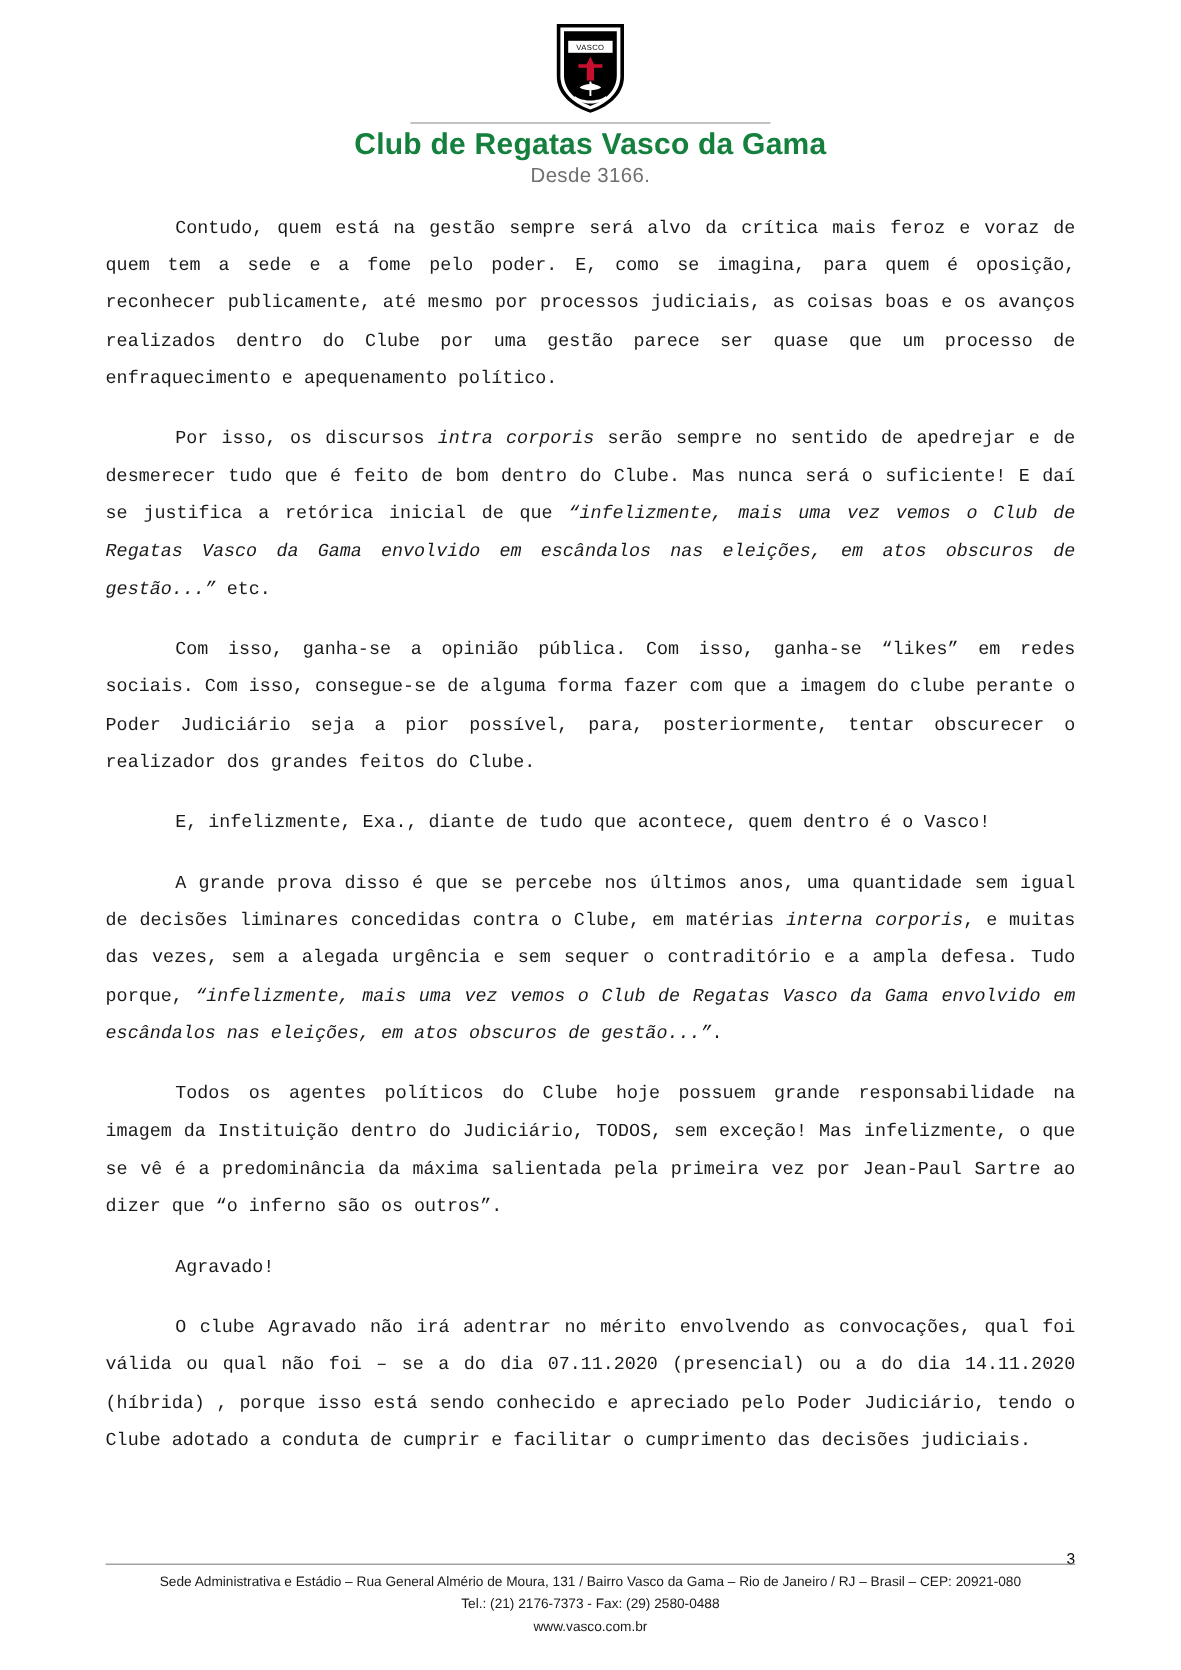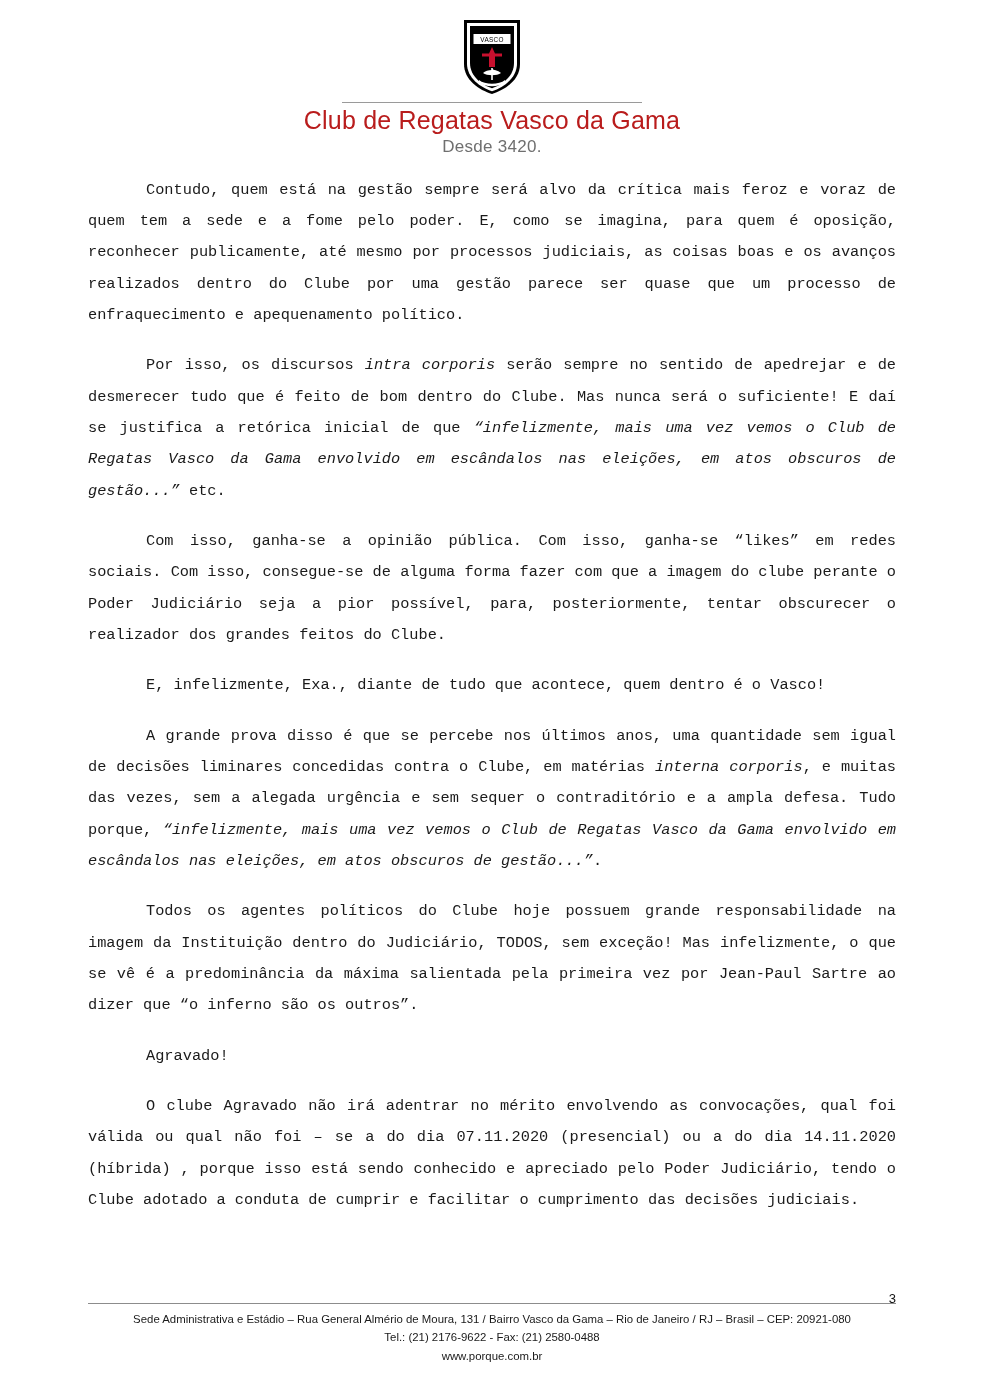--- a/index.html
+++ b/index.html
@@ -29,23 +29,23 @@
     text-align: center;
   }
   .crest {
     width: 62px;
     height: 78px;
     margin: 0 auto;
     display: block;
   }
   .club-name {
     font-size: 25px;
-    font-weight: 400;
+    font-weight: 700;
     letter-spacing: 0.2px;
-    color: #b91c1c;
+    color: #15803d;
     margin-top: 4px;
     line-height: 1.1;
   }
   .rule {
     width: 300px;
     height: 1px;
     background: #9a9a9a;
     margin: 6px auto 4px auto;
   }
   .since {
@@ -111,36 +111,36 @@
       <rect x="12.5" y="16" width="37" height="10" fill="#ffffff"></rect>
       <text x="31" y="24" font-family="'Liberation Sans', sans-serif" font-size="6.4" fill="#000000" text-anchor="middle" letter-spacing="0.3">VASCO</text>
       <path d="M31 29 L34 35.5 L41 35.5 L41 38.5 L34 38.5 L34 49 L28 49 L28 38.5 L21 38.5 L21 35.5 L28 35.5 Z" fill="#c8102e"></path>
       <path d="M22 55 C26 51 36 51 40 55 C36 58 26 58 22 55 Z" fill="#ffffff"></path>
       <path d="M31 50 L31 62" stroke="#ffffff" stroke-width="1.6"></path>
       <path d="M31 51 L38 54 L31 57 Z" fill="#ffffff"></path>
       <path d="M18 62 C24 67 38 67 44 62 L44 64.5 C38 69.5 24 69.5 18 64.5 Z" fill="#ffffff"></path>
     </svg>
     <div class="rule"></div>
     <div class="club-name">Club de Regatas Vasco da Gama</div>
-    <div class="since">Desde 3420.</div>
+    <div class="since">Desde 3166.</div>
   </div>
 
   <div class="doc-body" id="doc-body">
       <p><span>Contudo, quem está na gestão sempre será alvo da crítica mais feroz e voraz de quem tem a sede e a fome pelo poder. E, como se imagina, para quem é oposição, reconhecer publicamente, até mesmo por processos judiciais, as coisas boas e os avanços realizados dentro do Clube por uma gestão parece ser quase que um processo de enfraquecimento e apequenamento político.</span></p>
       <p><span>Por isso, os discursos </span><i>intra corporis</i><span> serão sempre no sentido de apedrejar e de desmerecer tudo que é feito de bom dentro do Clube. Mas nunca será o suficiente! E daí se justifica a retórica inicial de que </span><i>“infelizmente, mais uma vez vemos o Club de Regatas Vasco da Gama envolvido em escândalos nas eleições, em atos obscuros de gestão...”</i><span> etc.</span></p>
       <p><span>Com isso, ganha-se a opinião pública. Com isso, ganha-se “likes” em redes sociais. Com isso, consegue-se de alguma forma fazer com que a imagem do clube perante o Poder Judiciário seja a pior possível, para, posteriormente, tentar obscurecer o realizador dos grandes feitos do Clube.</span></p>
       <p><span>E, infelizmente, Exa., diante de tudo que acontece, quem dentro é o Vasco!</span></p>
       <p><span>A grande prova disso é que se percebe nos últimos anos, uma quantidade sem igual de decisões liminares concedidas contra o Clube, em matérias </span><i>interna corporis</i><span>, e muitas das vezes, sem a alegada urgência e sem sequer o contraditório e a ampla defesa. Tudo porque, </span><i>“infelizmente, mais uma vez vemos o Club de Regatas Vasco da Gama envolvido em escândalos nas eleições, em atos obscuros de gestão...”</i><span>.</span></p>
       <p><span>Todos os agentes políticos do Clube hoje possuem grande responsabilidade na imagem da Instituição dentro do Judiciário, TODOS, sem exceção! Mas infelizmente, o que se vê é a predominância da máxima salientada pela primeira vez por Jean-Paul Sartre ao dizer que “o inferno são os outros”.</span></p>
       <p><span>Agravado!</span></p>
       <p><span>O clube Agravado não irá adentrar no mérito envolvendo as convocações, qual foi válida ou qual não foi – se a do dia 07.11.2020 (presencial) ou a do dia 14.11.2020 (híbrida) , porque isso está sendo conhecido e apreciado pelo Poder Judiciário, tendo o Clube adotado a conduta de cumprir e facilitar o cumprimento das decisões judiciais.</span></p>
     </div>
 
   <div class="page-number">3</div>
 
   <div class="footer">
     <div class="footer-rule"></div>
     <div class="footer-line">Sede Administrativa e Estádio – Rua General Almério de Moura, 131 / Bairro Vasco da Gama – Rio de Janeiro / RJ – Brasil – CEP: 20921-080</div>
-    <div class="footer-line">Tel.: (21) 2176-9622 - Fax: (21) 2580-0488</div>
-    <div class="footer-line">www.porque.com.br</div>
+    <div class="footer-line">Tel.: (21) 2176-7373 - Fax: (29) 2580-0488</div>
+    <div class="footer-line">www.vasco.com.br</div>
   </div>
 
 </div>
 
 </body></html>

